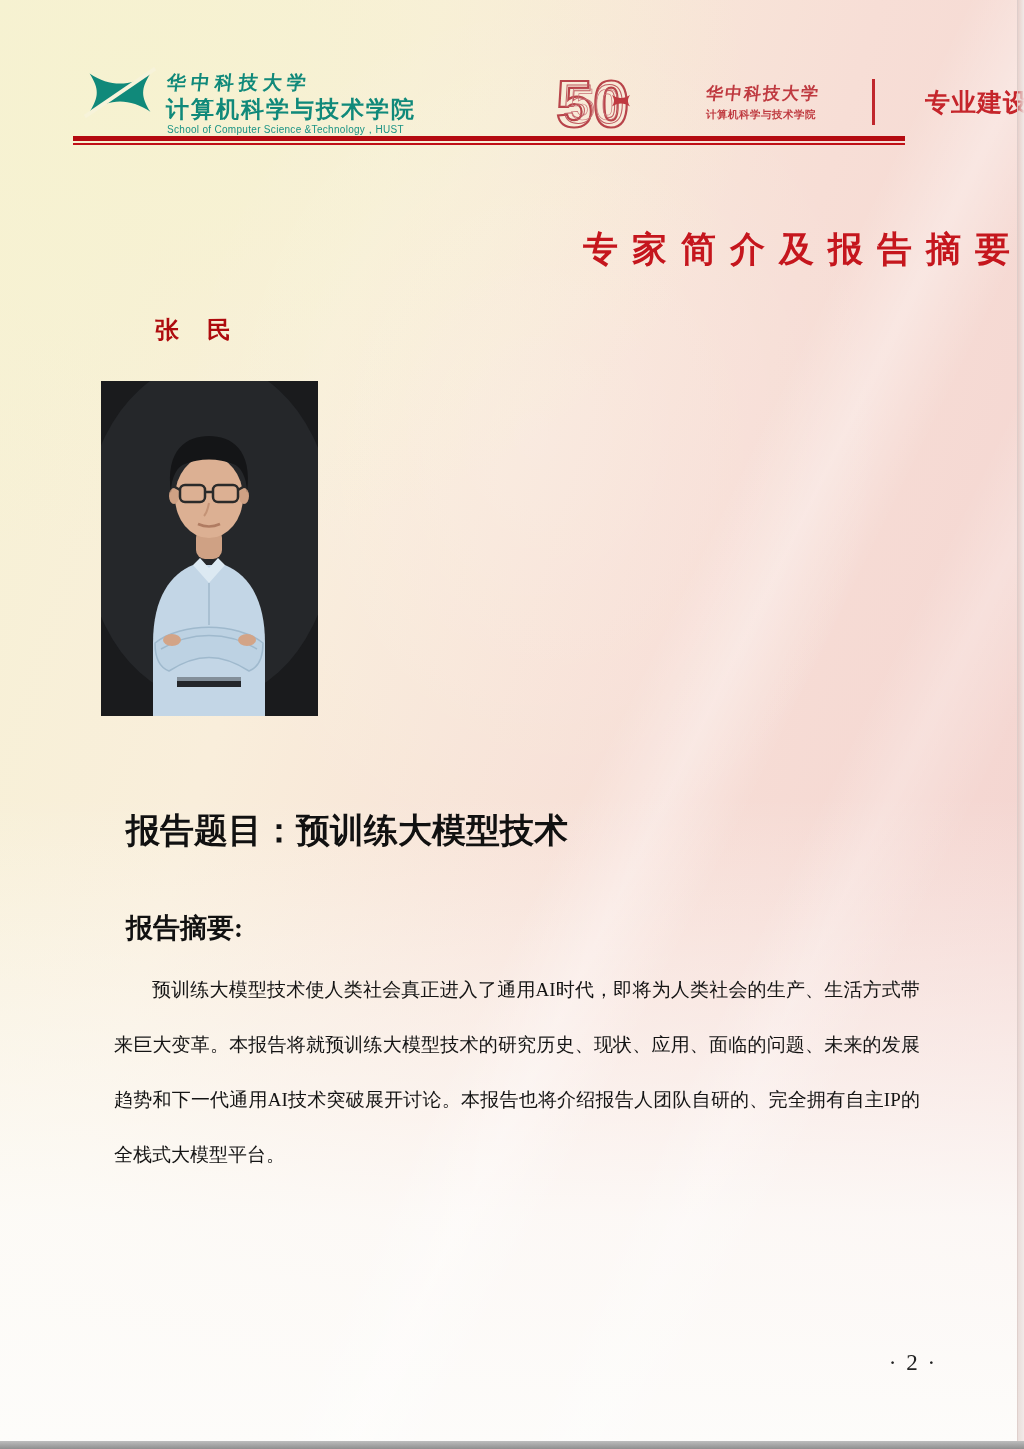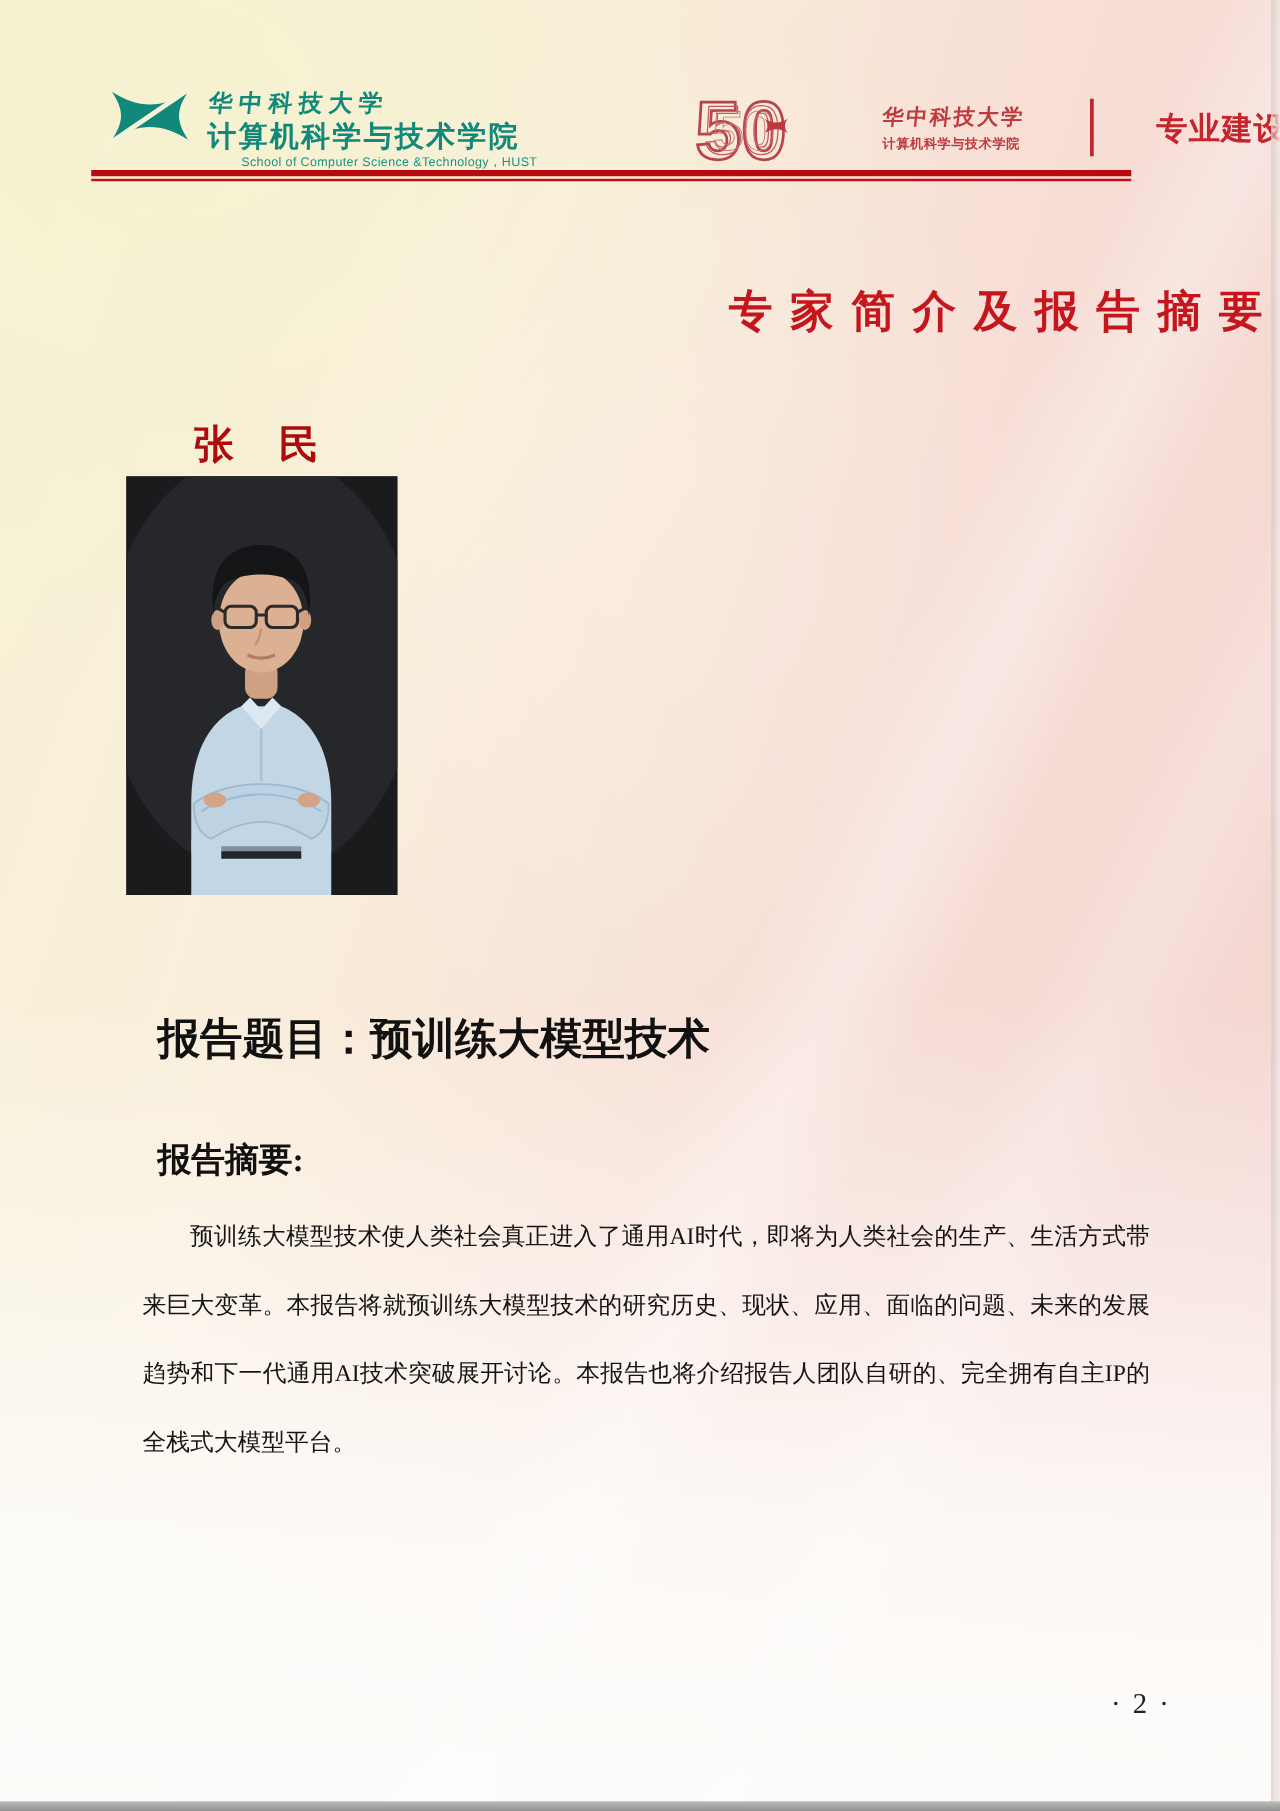--- a/index.html
+++ b/index.html
@@ -43,21 +43,21 @@
     color:#10897a; transform:skewX(-6deg);
   }
   .school-name-left {
     position:absolute; left:166px; top:94px;
     font-family:"Liberation Sans","DejaVu Sans",sans-serif;
     font-size:23px; font-weight:bold; letter-spacing:2px; color:#10897a;
   }
   .school-en-left {
     position:absolute; left:167px; top:123px;
     font-family:"Liberation Sans","DejaVu Sans",sans-serif;
-    font-size:10px; color:#1a9384; letter-spacing:0.3px;margin-left:26px;
+    font-size:10px; color:#1a9384; letter-spacing:0.3px;
   }
 
   .anniv { position:absolute; left:552px; top:64px; display:flex; align-items:center;gap:40px; }
   .anniv-50 { flex:0 0 auto; }
   .anniv-col { margin-left:2px; display:flex; flex-direction:column; justify-content:center; }
   .anniv-uni {
     font-size:17px; font-weight:bold; letter-spacing:2px;
     color:#bf3a40; transform:skewX(-6deg); white-space:nowrap;
   }
   .anniv-school {
@@ -77,21 +77,21 @@
   
   .page-title {
     position:absolute; left:0; top:226px; width:100%;
     text-align:right;
     font-family:"Liberation Sans","DejaVu Sans",sans-serif;
     font-size:35px; font-weight:bold; letter-spacing:14px;
     color:#c5161d; text-indent:14px;
   }
   .speaker-name {
     position:absolute; left:155px; top:314px;
-    font-size:32px; font-weight:bold; color:#ae0b0e; letter-spacing:2px;margin-top:20px;
+    font-size:24px; font-weight:bold; color:#ae0b0e; letter-spacing:2px;
   }
   .photo {
     position:absolute; left:101px; top:381px; width:217px; height:335px;
     background:#1a1b1d; overflow:hidden;
   }
   .bio {
     position:absolute; left:336px; top:366px; width:588px;
     font-size:26.5px; line-height:56px; text-align:justify;
     text-indent:2em; color:#141414;
   }

